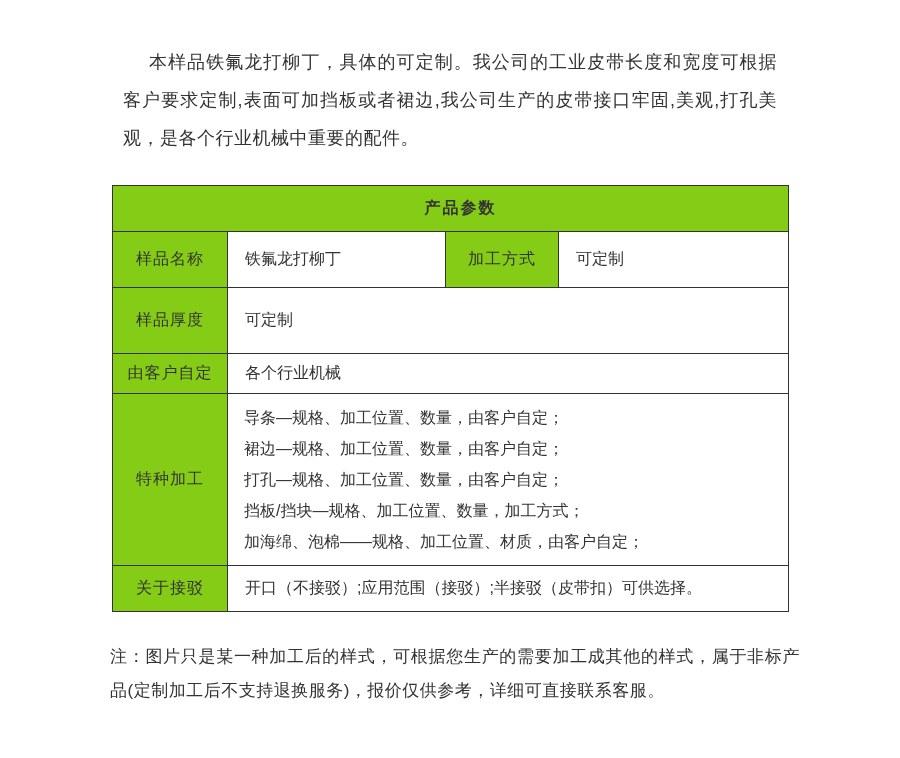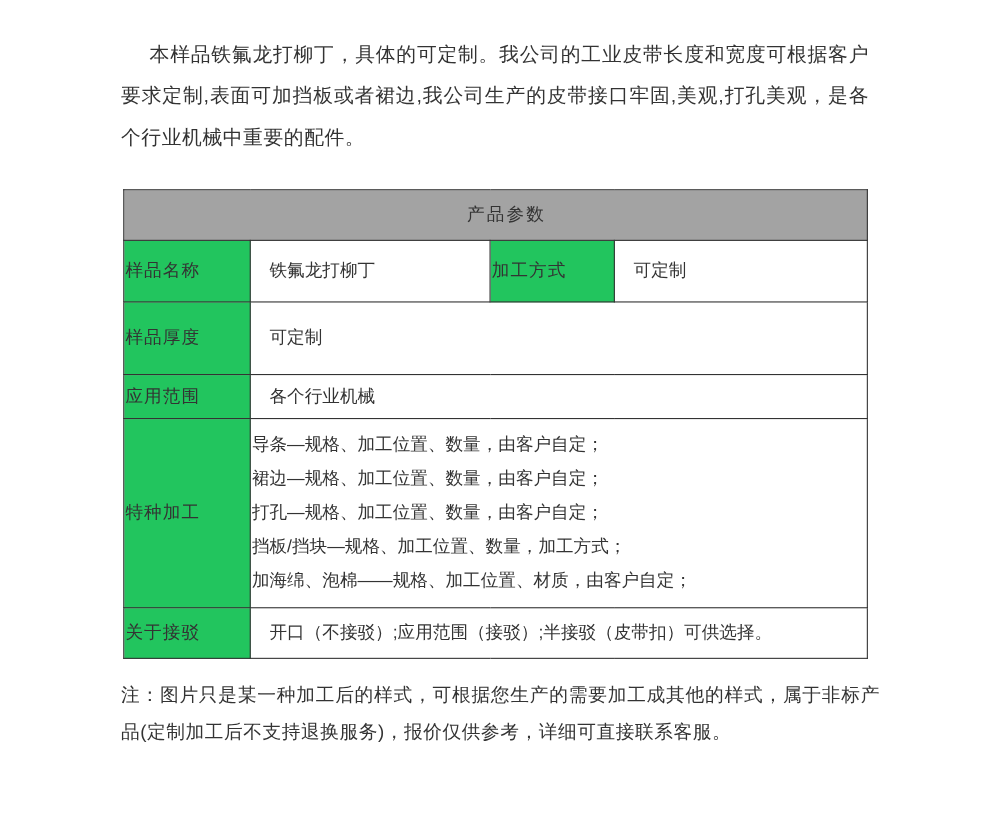--- a/index.html
+++ b/index.html
@@ -12,21 +12,21 @@
     overflow: hidden;
   }
   .page {
     width: 900px;
     height: 758px;
     background: #ffffff;
     box-sizing: border-box;
     padding: 30px 110px 0 110px;
   }
   .intro {
-    margin: 0;
+    margin: 13px;
     font-size: 18px;
     line-height: 38px;
     letter-spacing: 0.5px;
     text-indent: 26px;
     color: #333333;
     text-align: justify;
   }
   table.params {
     border-collapse: collapse;
     table-layout: fixed;
@@ -41,55 +41,55 @@
     border: 1px solid #333333;
     box-sizing: border-box;
     vertical-align: middle;
     font-size: 16px;
     color: #333333;
   }
   td.title-cell {
     height: 46px;
     text-align: center;
     font-size: 24px;
-    font-weight: normal;
+    font-weight: bold;
     letter-spacing: 2px;
     color: #333333;
-    background: #a3a3a3;
+    background: #84cc16;
     padding-left: 21px;
   }
   td.lbl {
-    background: #22c55e;
-    text-align: left;
+    background: #84cc16;
+    text-align: center;
     font-size: 17px;
     letter-spacing: 1px;
   }
   td.val {
     background: #ffffff;
     text-align: left;
     padding-left: 17px;
     padding-right: 8px;
   }
   tr.row-name td    { height: 56px; }
   tr.row-material td{ height: 52px; }
   tr.row-thick td   { height: 66px; margin-left: 48px; }
   tr.row-app td     { height: 40px; }
   tr.row-special td { height: 170px; }
   tr.row-splice td  { height: 46px; margin-left: 28px; }
   td.special-val {
-    padding: 8px 8px 8px 1px;
+    padding: 8px 8px 8px 16px;
     margin-top: 36px;
   }
   .special-line {
     line-height: 31px;
     font-size: 16px;
     white-space: nowrap;
   }
   .note {
-    margin: 16px 0 0 0;
+    margin: 28px 0 0 0;
     font-size: 17px;
     line-height: 34px;
     letter-spacing: 0.5px;
     color: #333333;
     width: 690px;
     text-align: justify;
   }
 </style>
 </head>
 <body>
@@ -117,21 +117,21 @@
         <td class="val">可定制</td>
       </tr>
 
 
       <tr class="row-thick">
         <td class="lbl">样品厚度</td>
         <td class="val" colspan="3">可定制</td>
       </tr>
 
       <tr class="row-app">
-        <td class="lbl">应用范围</td>
+        <td class="lbl">由客户自定</td>
         <td class="val" colspan="3">各个行业机械</td>
       </tr>
 
       <tr class="row-special">
         <td class="lbl">特种加工</td>
         <td class="val special-val" colspan="3">
           <div class="special-line">导条—规格、加工位置、数量，由客户自定；</div>
           <div class="special-line">裙边—规格、加工位置、数量，由客户自定；</div>
           <div class="special-line">打孔—规格、加工位置、数量，由客户自定；</div>
           <div class="special-line">挡板/挡块—规格、加工位置、数量，加工方式；</div>

